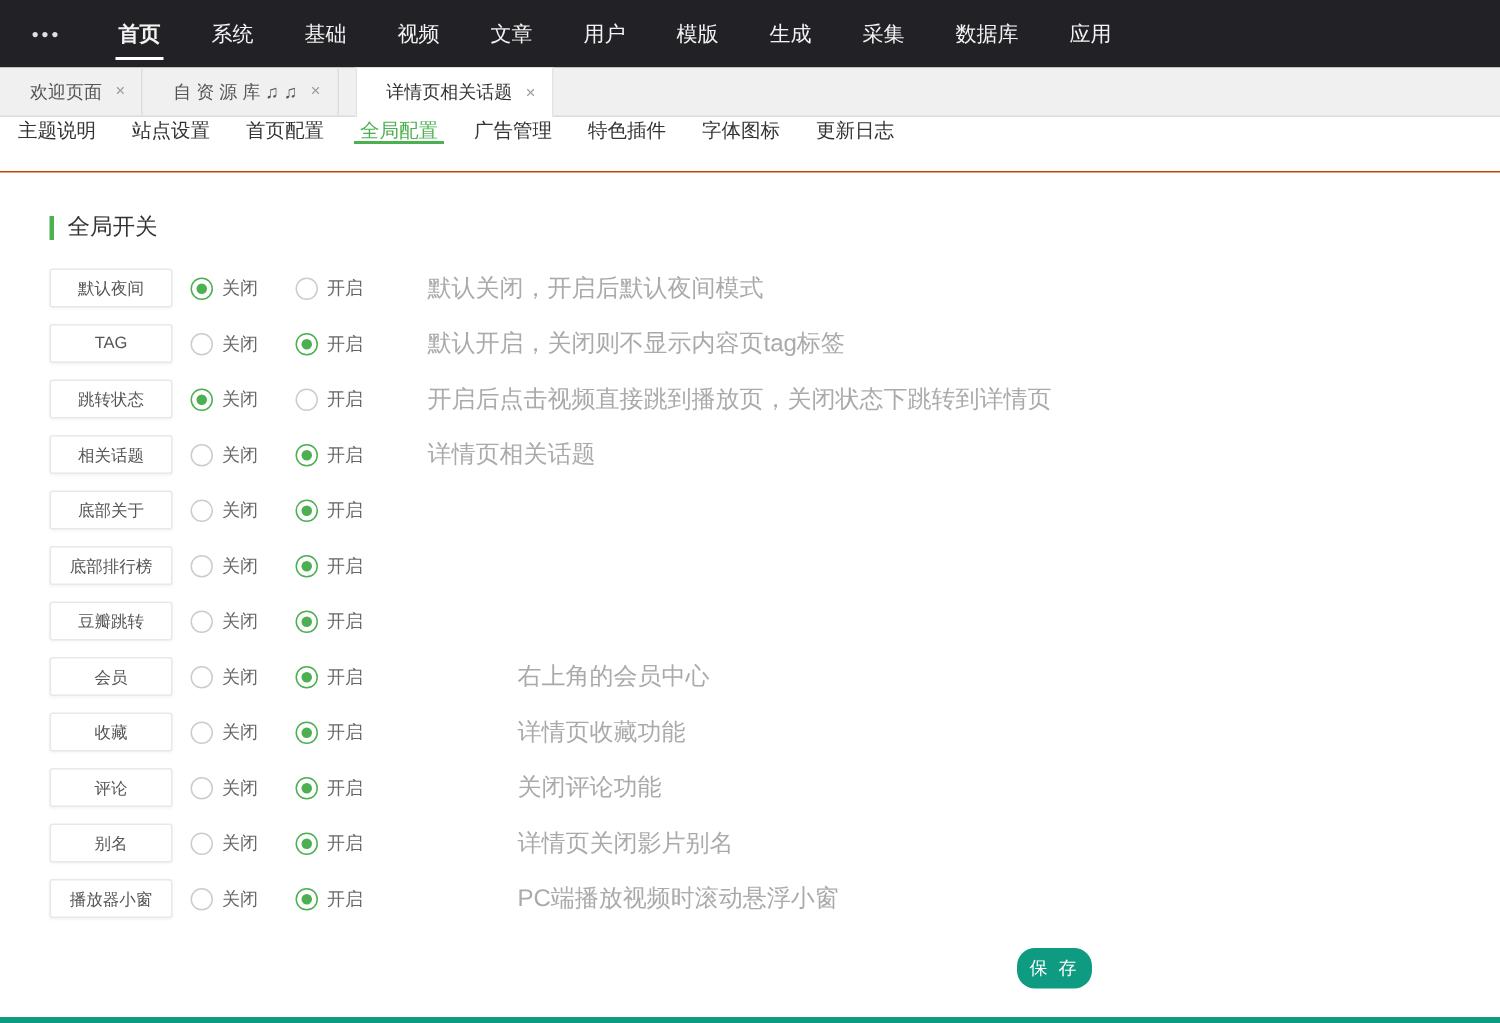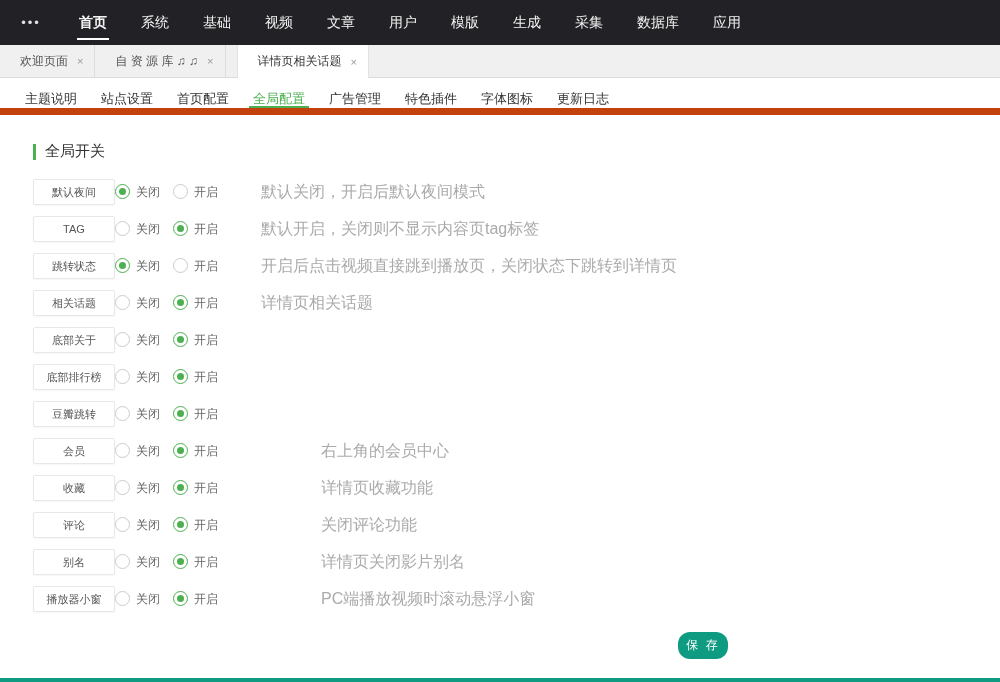--- a/index.html
+++ b/index.html
@@ -24,41 +24,41 @@
   
   .tabbar { height:33px; background:#f0f0f0; border-bottom:1px solid #dcdcdc;
     display:flex; align-items:stretch; }
   .tab { display:flex; align-items:center; padding:0 11px 0 20px; font-size:12px;
     color:#555; border-right:1px solid #ddd; cursor:pointer; white-space:nowrap; }
   .tab .close { color:#999; font-size:11px; margin-left:9px; cursor:pointer; }
   .tab.active { background:#fff; margin-left:11px; border-left:1px solid #e2e2e2;
     border-right:1px solid #e2e2e2; margin-bottom:-1px; color:#333; }
 
   
-  .subnav { height:37px; background:#fff; border-bottom:7px solid #c2410c;
-    display:flex; align-items:flex-end; padding-left:13px; }
+  .subnav { height:37px; background:#fff; border-bottom:1px solid #c2410c;
+    display:flex; align-items:flex-start; }
   .subnav-item { padding:0 12px; display:flex; align-items:center; font-size:13px;
     color:#333; cursor:pointer; position:relative; white-space:nowrap; }
   .subnav-item.active { color:var(--accent-green); }
   .subnav-item.active::after { content:""; position:absolute; left:8px; right:8px; bottom:0;
     height:2px; background:var(--accent-green); }
 
   
   .content { padding-top:27px; }
   .section-header { margin:0 0 18px 33px; display:flex; align-items:center;
     font-size:15px; color:#333; }
   .section-header .bar { width:3px; height:16px; background:var(--accent-green);
     margin-right:9px; }
 
   .rows { margin-left:33px; }
   .setting-row { display:flex; align-items:center; height:26px; margin-bottom:11px; }
   .label-box { width:82px; height:26px; border:1px solid #e8e8e8; border-radius:2px;
     display:flex; align-items:center; justify-content:center; font-size:11px; color:#555;
     background:#fff; box-shadow:0 1px 2px rgba(0,0,0,0.04); }
-  .radio { display:flex; align-items:flex-start; width:58px; cursor:pointer; }
+  .radio { display:flex; align-items:center; margin-left:12px; width:58px; cursor:pointer; }
   .circle { width:15px; height:15px; border-radius:50%; border:1px solid #ccc;
     display:inline-flex; align-items:center; justify-content:center; margin-right:6px;
     background:#fff; flex:none; }
   .radio.checked .circle { border-color:var(--accent-green); }
   .radio.checked .circle::after { content:""; width:7px; height:7px; border-radius:50%;
     background:var(--accent-green); }
   .radio-label { font-size:12px; color:#666; }
   .desc { font-size:16px; color:#aaa; margin-left:30px; white-space:nowrap; }
   .desc.far { margin-left:90px; }
 

